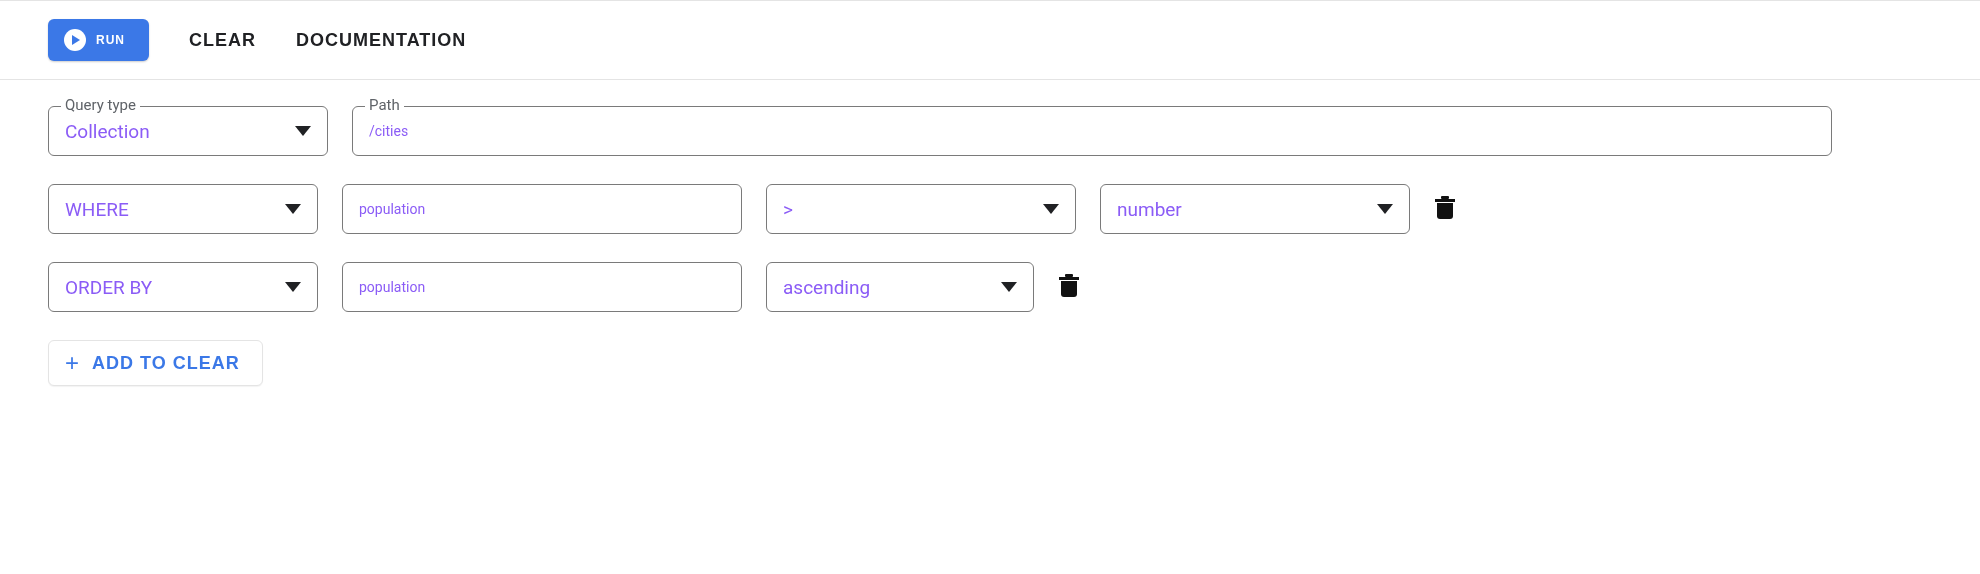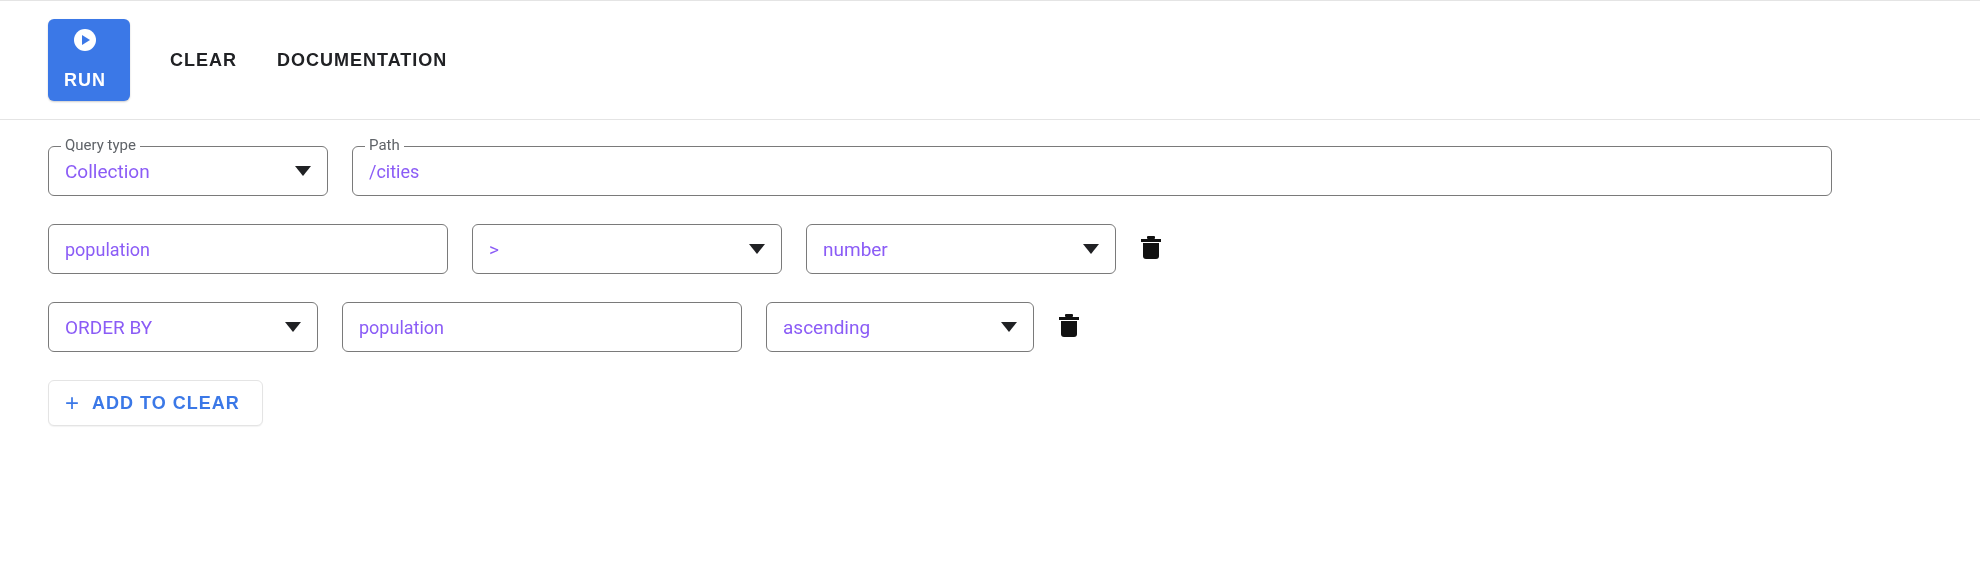--- a/index.html
+++ b/index.html
@@ -13,32 +13,31 @@
     display: flex;
     align-items: center;
     gap: 40px;
     padding: 18px 48px;
     border-bottom: 1px solid #e4e4e4;
     border-top: 1px solid #e4e4e4;
   }
   .run-btn {
     display: inline-flex;
     align-items: center;
-    gap: 19px;
+    gap: 10px;
     background: #3b78e7;
     color: #fff;
     border: none;
     border-radius: 6px;
     padding: 10px 24px 10px 16px;
-    font-size: 18px;
+    font-size: 12px;
     font-weight: 600;
     letter-spacing: 1px;
     cursor: pointer;
     box-shadow: 0 1px 2px rgba(0,0,0,0.2);
-    flex-direction: column;
   }
   .play-icon-circle {
     width: 22px; height: 22px;
     border-radius: 50%;
     background: #fff;
     display: flex; align-items: center; justify-content: center;
   }
   .play-tri {
     width: 0; height: 0;
     border-left: 8px solid #3b78e7;
@@ -86,21 +85,21 @@
     color: #5f6368;
   }
   .field .value {
     font-size: 19px;
     color: #8b5cf6;
     flex: 1;
   }
   .field input.value {
     border: none;
     outline: none;
-    font-size: 18px;
+    font-size: 14px;
     font-family: inherit;
     width: 100%;
     background: transparent;
   }
   .chevron {
     width: 0; height: 0;
     border-left: 8px solid transparent;
     border-right: 8px solid transparent;
     border-top: 10px solid #202124;
     margin-left: 12px;
@@ -183,20 +182,24 @@
       <span class="value">Collection</span>
       <span class="chevron"></span>
     </div>
     <div class="field w-path">
       <span class="legend">Path</span>
       <input class="value" value="/cities" style="">
     </div>
   </div>
 
   <div class="row">
+    <div class="field w-clause">
+      <span class="value">WHERE</span>
+      <span class="chevron"></span>
+    </div>
     <div class="field w-field">
       <input class="value" value="population" style="">
     </div>
     <div class="field w-op">
       <span class="value">&gt;</span>
       <span class="chevron"></span>
     </div>
     <div class="field w-type">
       <span class="value">number</span>
       <span class="chevron"></span>

